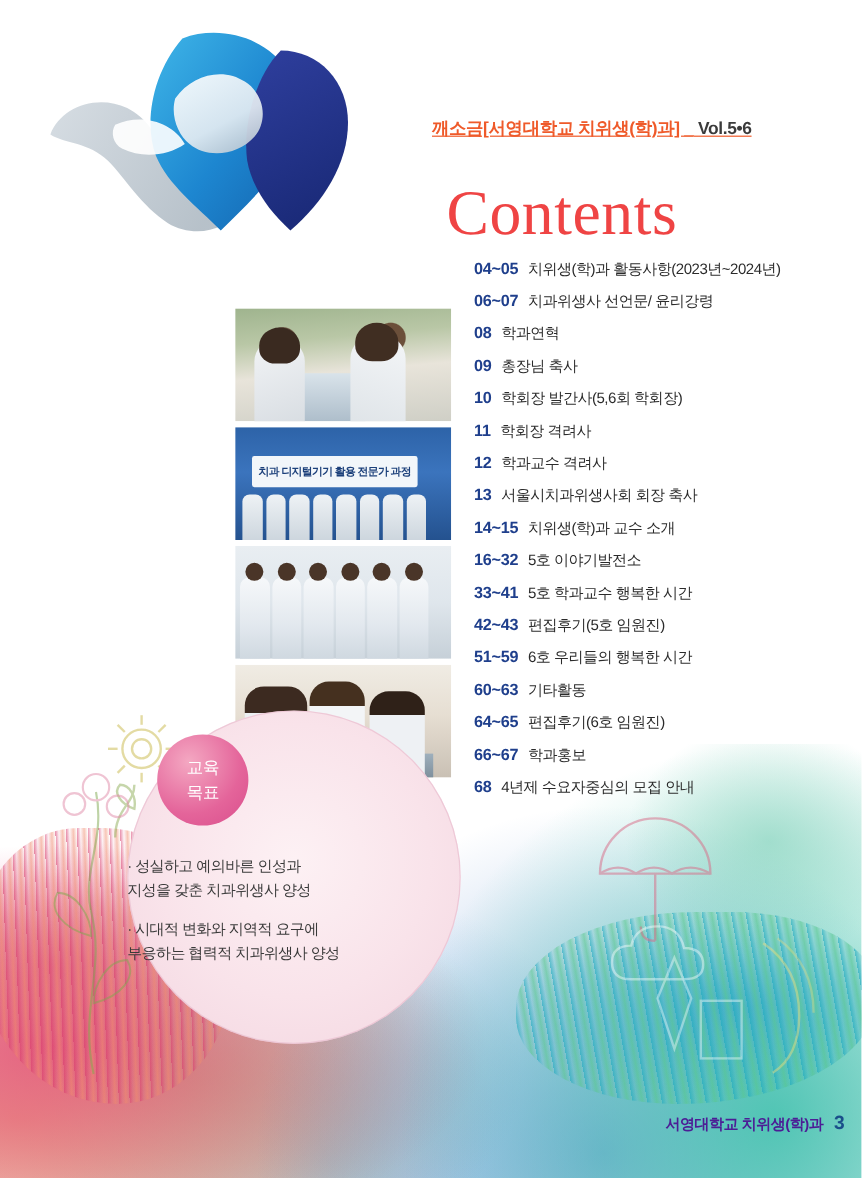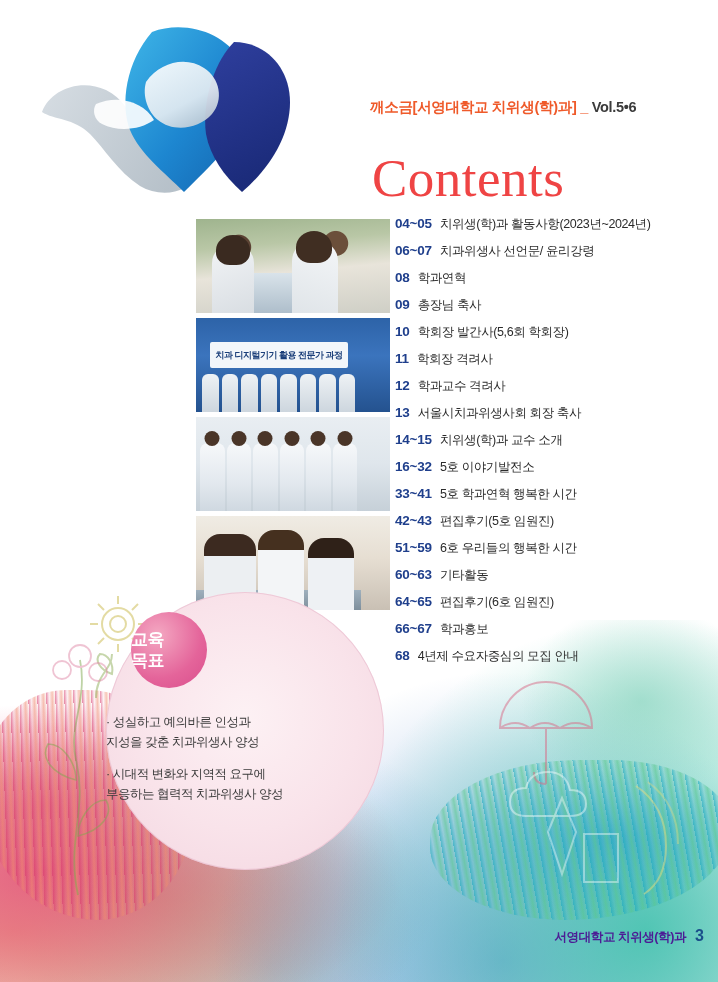--- a/index.html
+++ b/index.html
@@ -78,28 +78,29 @@
     position: absolute;
     left: 34px;
     top: 16px;
     width: 330px;
     height: 200px;
   }
 
   
   .issue-line {
     position: absolute;
-    left: 370px;
+    left: 360px;
     top: 98px;
     width: 340px;
     font-size: 14.5px;
     font-weight: bold;
     color: #ef5a2a;
     letter-spacing: -0.3px;
     white-space: nowrap;
+    text-decoration: underline;
   }
   .issue-line .vol {
     color: #3b3b3b;
     font-weight: bold;
   }
   .contents-title {
     position: absolute;
     left: 372px;
     top: 148px;
     font-size: 53px;
@@ -135,24 +136,25 @@
     font-size: 12.5px;
     margin-left: 8px;
     letter-spacing: -0.4px;
     white-space: nowrap;
   }
 
   
   .photo {
     position: absolute;
     left: 196px;
-    width: 194px;
+    width: 180px;
     height: 94px;
     overflow: hidden;
     background: #cfd6da;
+    margin-top: 38px;
   }
   .photo-1 { top: 219px; }
   .photo-2 { top: 318px; }
   .photo-3 { top: 417px; }
   .photo-4 { top: 516px; }
 
   .ph1-bg {
     width: 100%; height: 100%;
     background:
       radial-gradient(circle at 22% 30%, #5c4334 0 12px, rgba(0,0,0,0) 13px),
@@ -223,26 +225,26 @@
   }
   .goal-badge {
     position: absolute;
     left: 131px;
     top: 612px;
     width: 76px;
     height: 76px;
     border-radius: 50%;
     background: radial-gradient(circle at 35% 30%, #f4a8c2 0%, #e4649a 60%, #d94e8c 100%);
     color: #ffffff;
-    font-size: 17px;
-    font-weight: bold;
+    font-size: 14px;
+    font-weight: normal;
     line-height: 21px;
     display: flex;
     flex-direction: column;
-    align-items: flex-start;
+    align-items: center;
     justify-content: center;
     letter-spacing: -0.5px;
   }
   .goal-list {
     position: absolute;
     left: 106px;
     top: 712px;
     width: 278px;
     text-align: left;
     color: #3a3a3a;
@@ -446,21 +448,21 @@
   <div class="toc-row">
     <span class="toc-page">14~15</span>
     <span class="toc-label">치위생(학)과 교수 소개</span>
   </div>
   <div class="toc-row">
     <span class="toc-page">16~32</span>
     <span class="toc-label">5호 이야기발전소</span>
   </div>
   <div class="toc-row">
     <span class="toc-page">33~41</span>
-    <span class="toc-label">5호 학과연혁 행복한 시간</span>
+    <span class="toc-label">5호 학과교수 행복한 시간</span>
   </div>
   <div class="toc-row">
     <span class="toc-page">42~43</span>
     <span class="toc-label">편집후기(5호 임원진)</span>
   </div>
   <div class="toc-row">
     <span class="toc-page">51~59</span>
     <span class="toc-label">6호 우리들의 행복한 시간</span>
   </div>
   <div class="toc-row">

